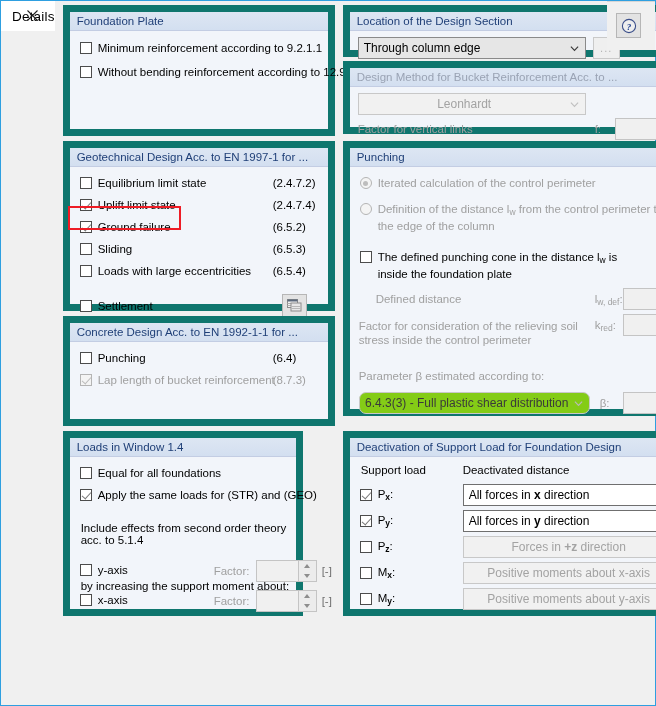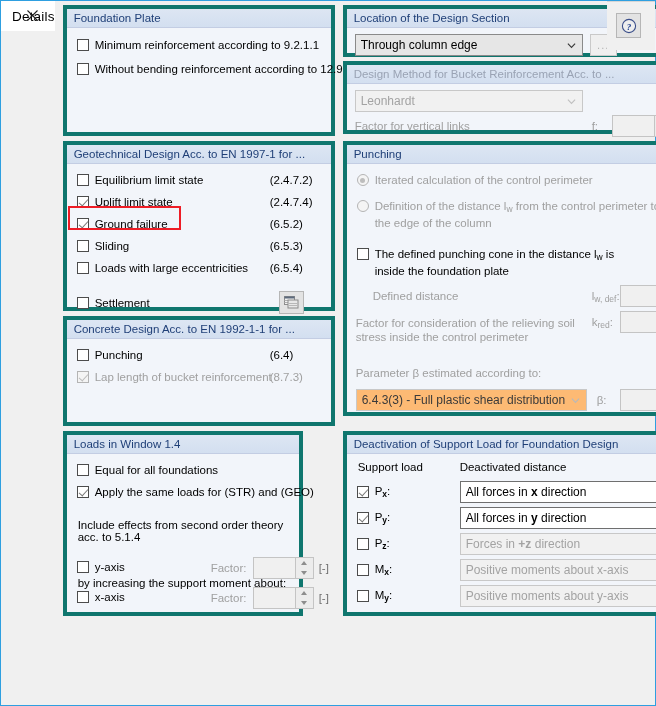--- a/index.html
+++ b/index.html
@@ -30,21 +30,21 @@
     font-size:15px;color:#222;cursor:default;
   }
 
   .body-area{
     flex:1 1 auto;position:relative;background:#f0f0f0;
   }
 
   
   .group{
     position:absolute;box-sizing:border-box;
-    border:4px solid #0f766e;
+    border:7px solid #0f766e;
     background:#f2f5fa;
     padding-left:36px;
   }
   .group > .ghead{
     position:absolute;left:0;top:0;right:0;height:18px;
     background:linear-gradient(to bottom,#dde6f3 0%, #d3dff0 100%);
     border-bottom:1px solid #c3cde3;
     display:flex;align-items:center;
   }
   .group > .ghead .gtitle{
@@ -89,21 +89,21 @@
   }
   .combo .ctext{
     flex:1 1 auto;padding-left:5px;font-size:12px;white-space:nowrap;overflow:hidden;
   }
   .combo .carrow{
     width:20px;flex:0 0 20px;display:flex;align-items:center;justify-content:center;
     color:#3a3a3a;
   }
   .combo.white{background:#fff;border-color:#6f6f6f;}
   .combo.dis{background:#f1f1f1;border:1px solid #c8c8c8;}
-  .combo.dis .ctext{color:#a3a3a3;}
+  .combo.dis .ctext{color:#a3a3a3;text-align:center;}
   .combo.dis .carrow{color:#c0c0c0;}
   .chev{width:9px;height:9px;display:block;}
 
   
   .spin{
     position:absolute;box-sizing:border-box;height:22px;
     border:1px solid #c4c4c4;background:#f0f0f0;display:flex;
   }
   .spin .sfield{flex:1 1 auto;background:#f0f0f0;}
   .spin .sbtns{
@@ -409,21 +409,21 @@
           <div class="sfield"></div>
           <div class="sbtns">
             <div class="sb up"></div>
             <div class="sb dn"></div>
           </div>
         </div>
         <div class="unit" style="left:338px;top:153px;">[-]</div>
 
         <div class="flabel" style="left:9px;top:204px;">Parameter β estimated according to:</div>
 
-        <div class="combo dis" style="left:9px;top:226px;width:231px;background:#fdba74;">
+        <div class="combo dis" style="left:9px;top:226px;width:231px;background:#84cc16;border-radius:7px;">
           <span class="ctext" style="color:#3a3a3a;">6.4.3(3) - Full plastic shear distribution</span>
           <span class="carrow">
             <svg class="chev" viewBox="0 0 10 10">
               <polyline points="1,3 5,7 9,3" fill="none" stroke="#b9b9b9" stroke-width="1.3"></polyline>
             </svg>
           </span>
         </div>
         <div class="flabel" style="left:250px;top:231px;">β:</div>
         <div class="spin" style="left:273px;top:226px;width:61px;">
           <div class="sfield"></div>

